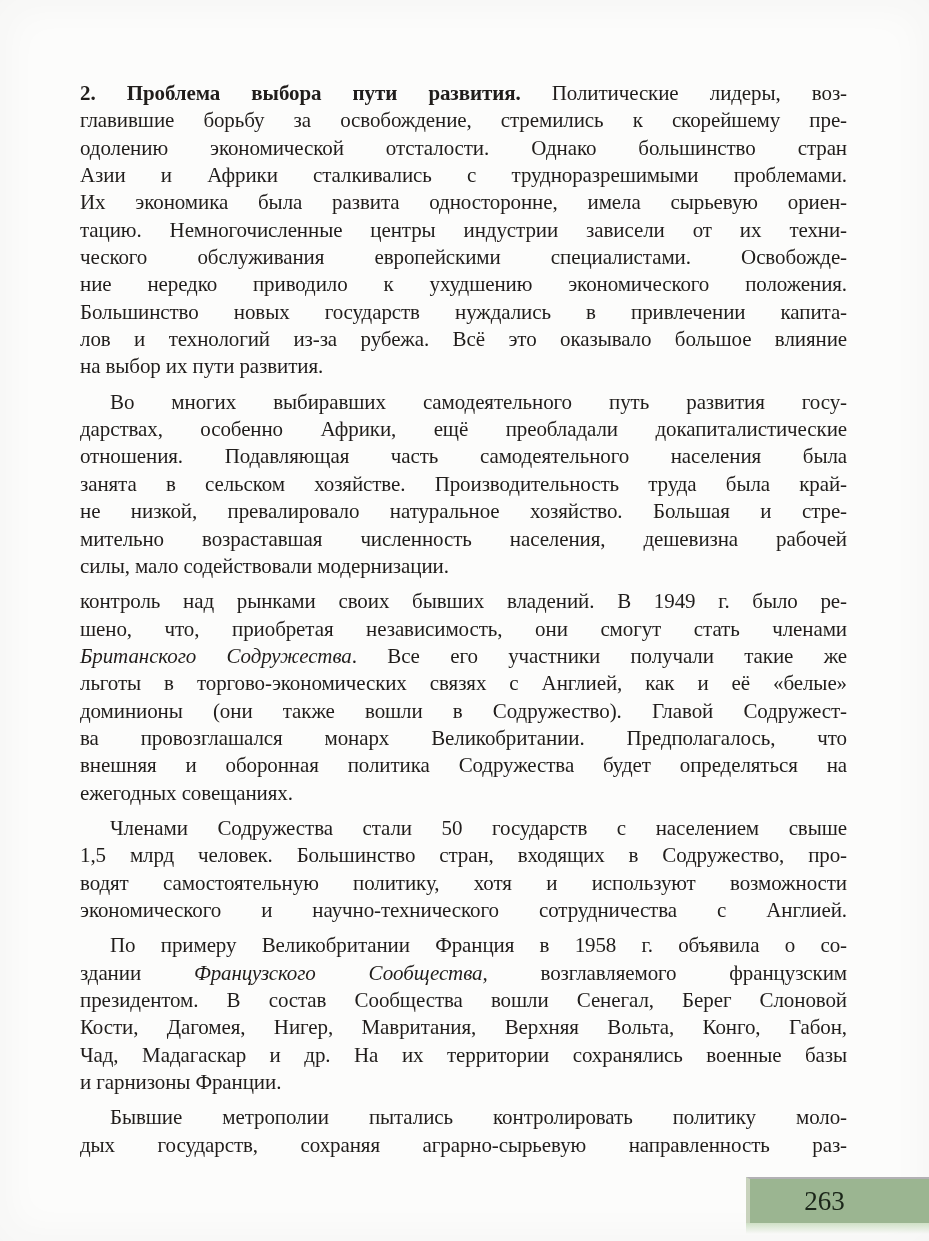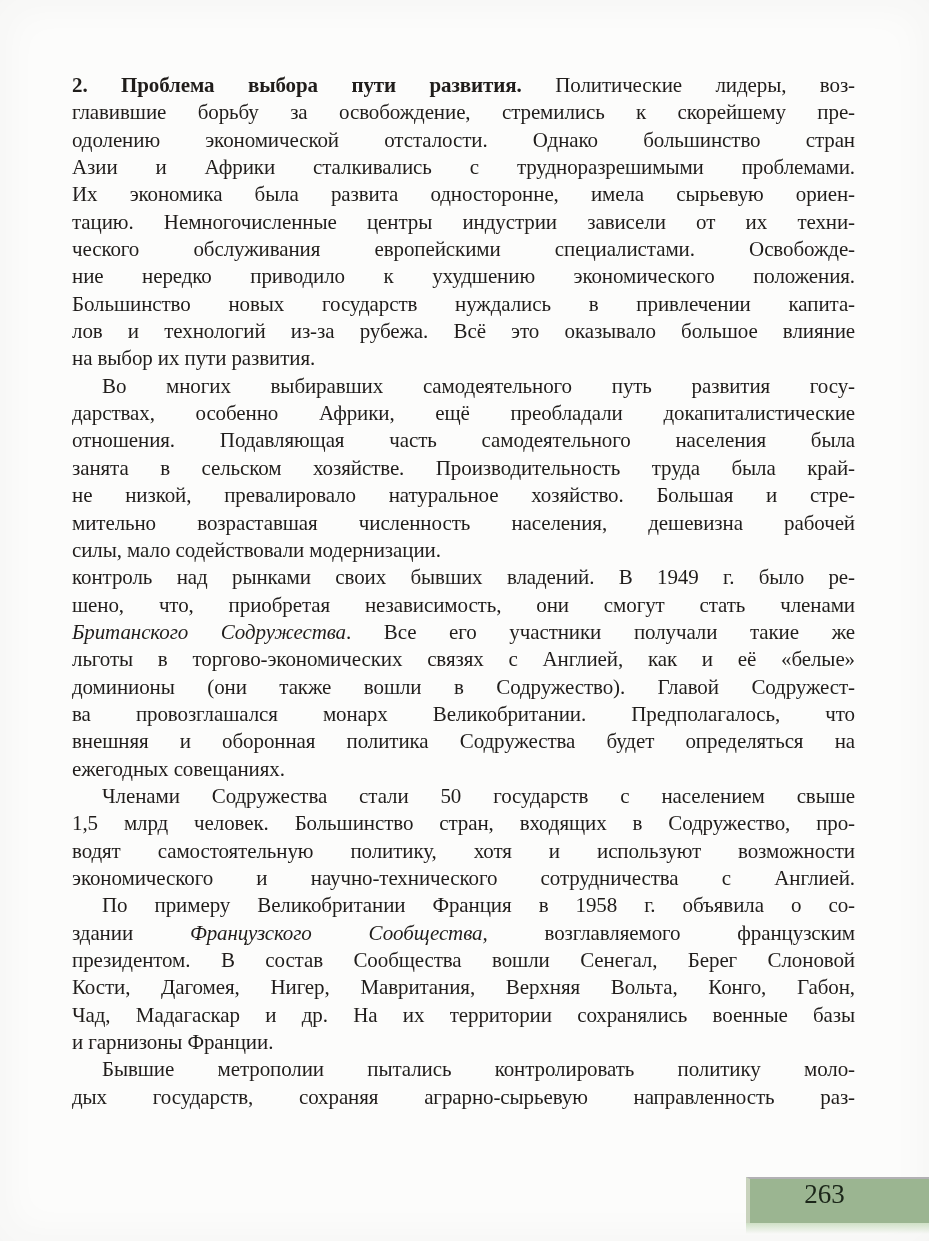--- a/index.html
+++ b/index.html
@@ -21,41 +21,41 @@
   }
   .text-block {
     position: absolute;
     left: 72px;
     top: 72px;
     width: 783px;
     font-size: 21px;
     line-height: 27.35px;
     letter-spacing: -0.1px;
   }
-  .paragraph { margin: 0; }
+  .paragraph { margin: 8px; }
   .line { text-align: left; }
   .line.just {
     text-align: justify;
     text-align-last: justify;
   }
   .line.indent { padding-left: 30px; }
   .bold { font-weight: bold; }
   .italic { font-style: italic; }
   .page-badge {
     position: absolute;
     left: 746px;
     top: 1177px;
     width: 183px;
     height: 46px;
     box-sizing: border-box;
     background: var(--badge-bg, #9bb591);
     border-top: 2px solid var(--badge-top, #b2b0b4);
     border-left: 4px solid var(--badge-left, #c8d2bc);
     display: flex;
-    align-items: flex-start;
+    align-items: center;
     justify-content: center;
     padding-right: 30px;
   }
   .page-badge::after {
     content: "";
     position: absolute;
     left: -4px;
     right: 0;
     top: 100%;
     height: 11px;

